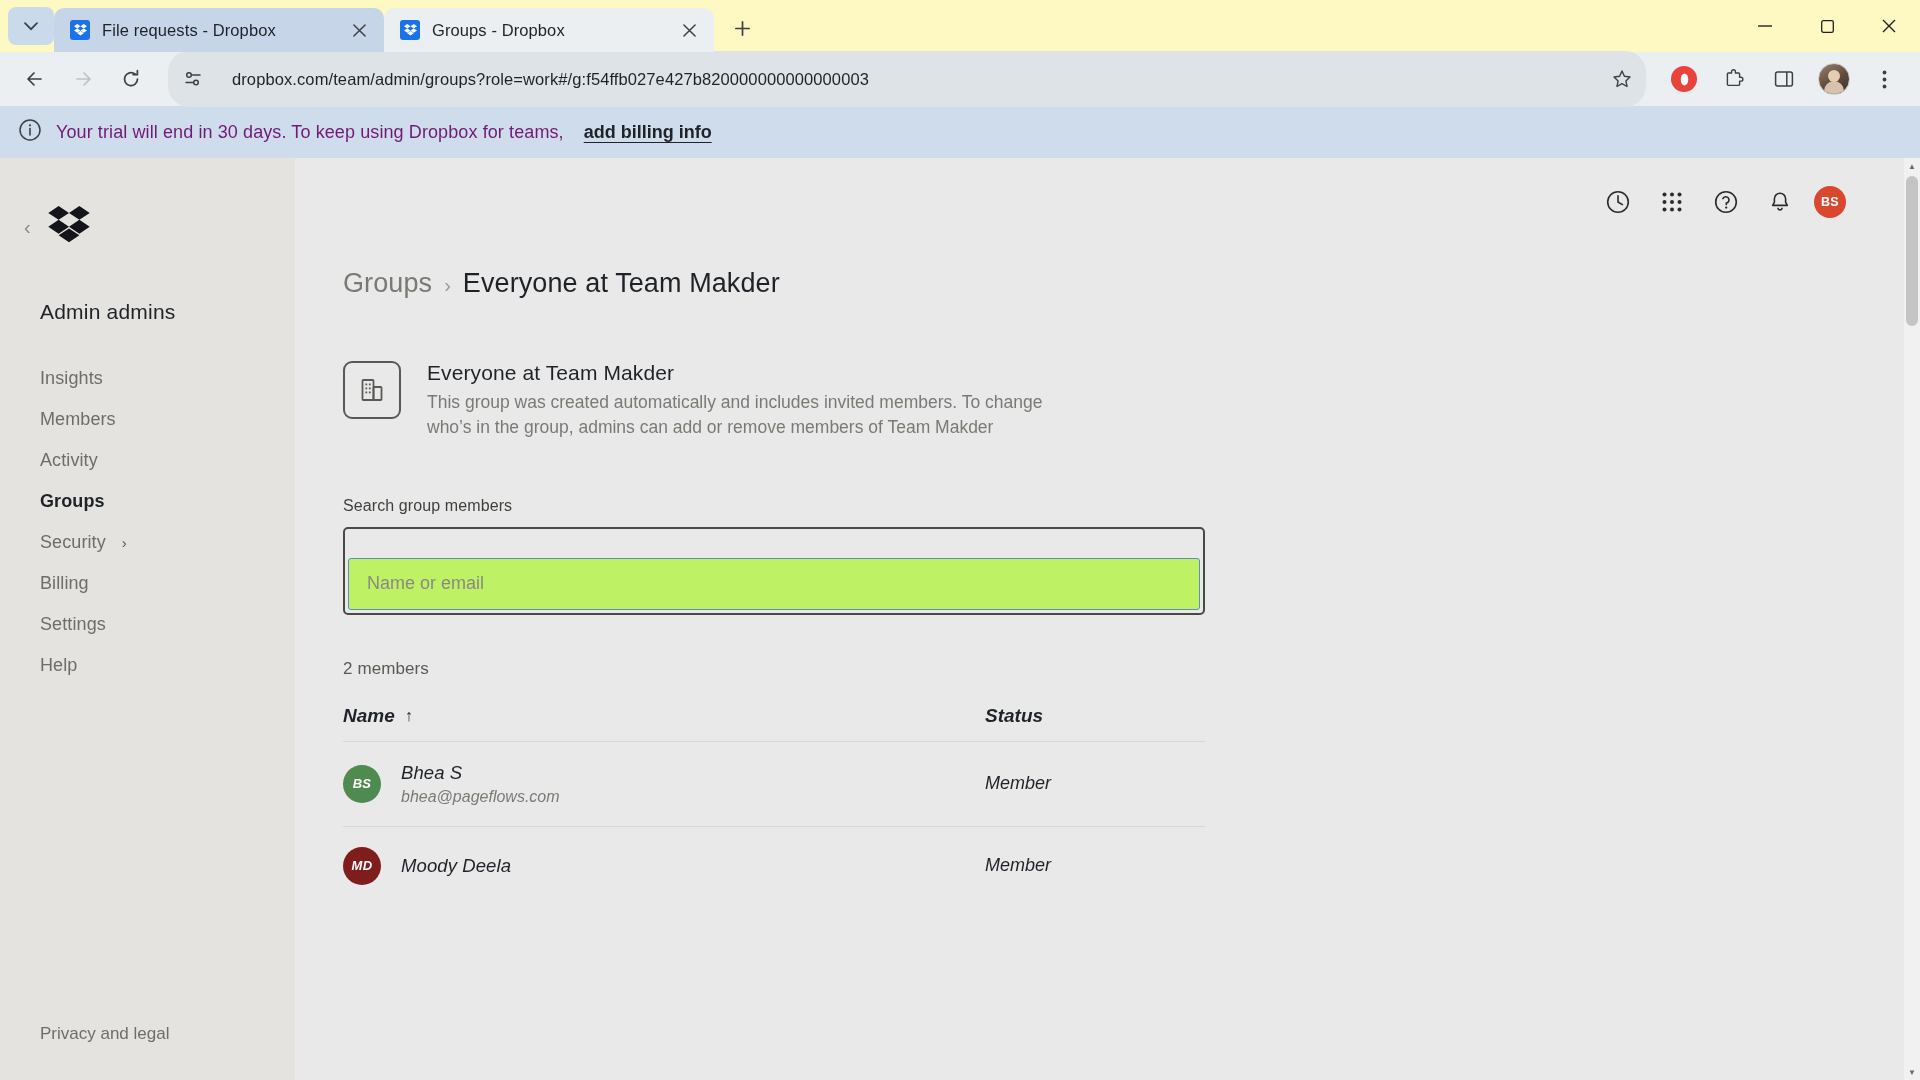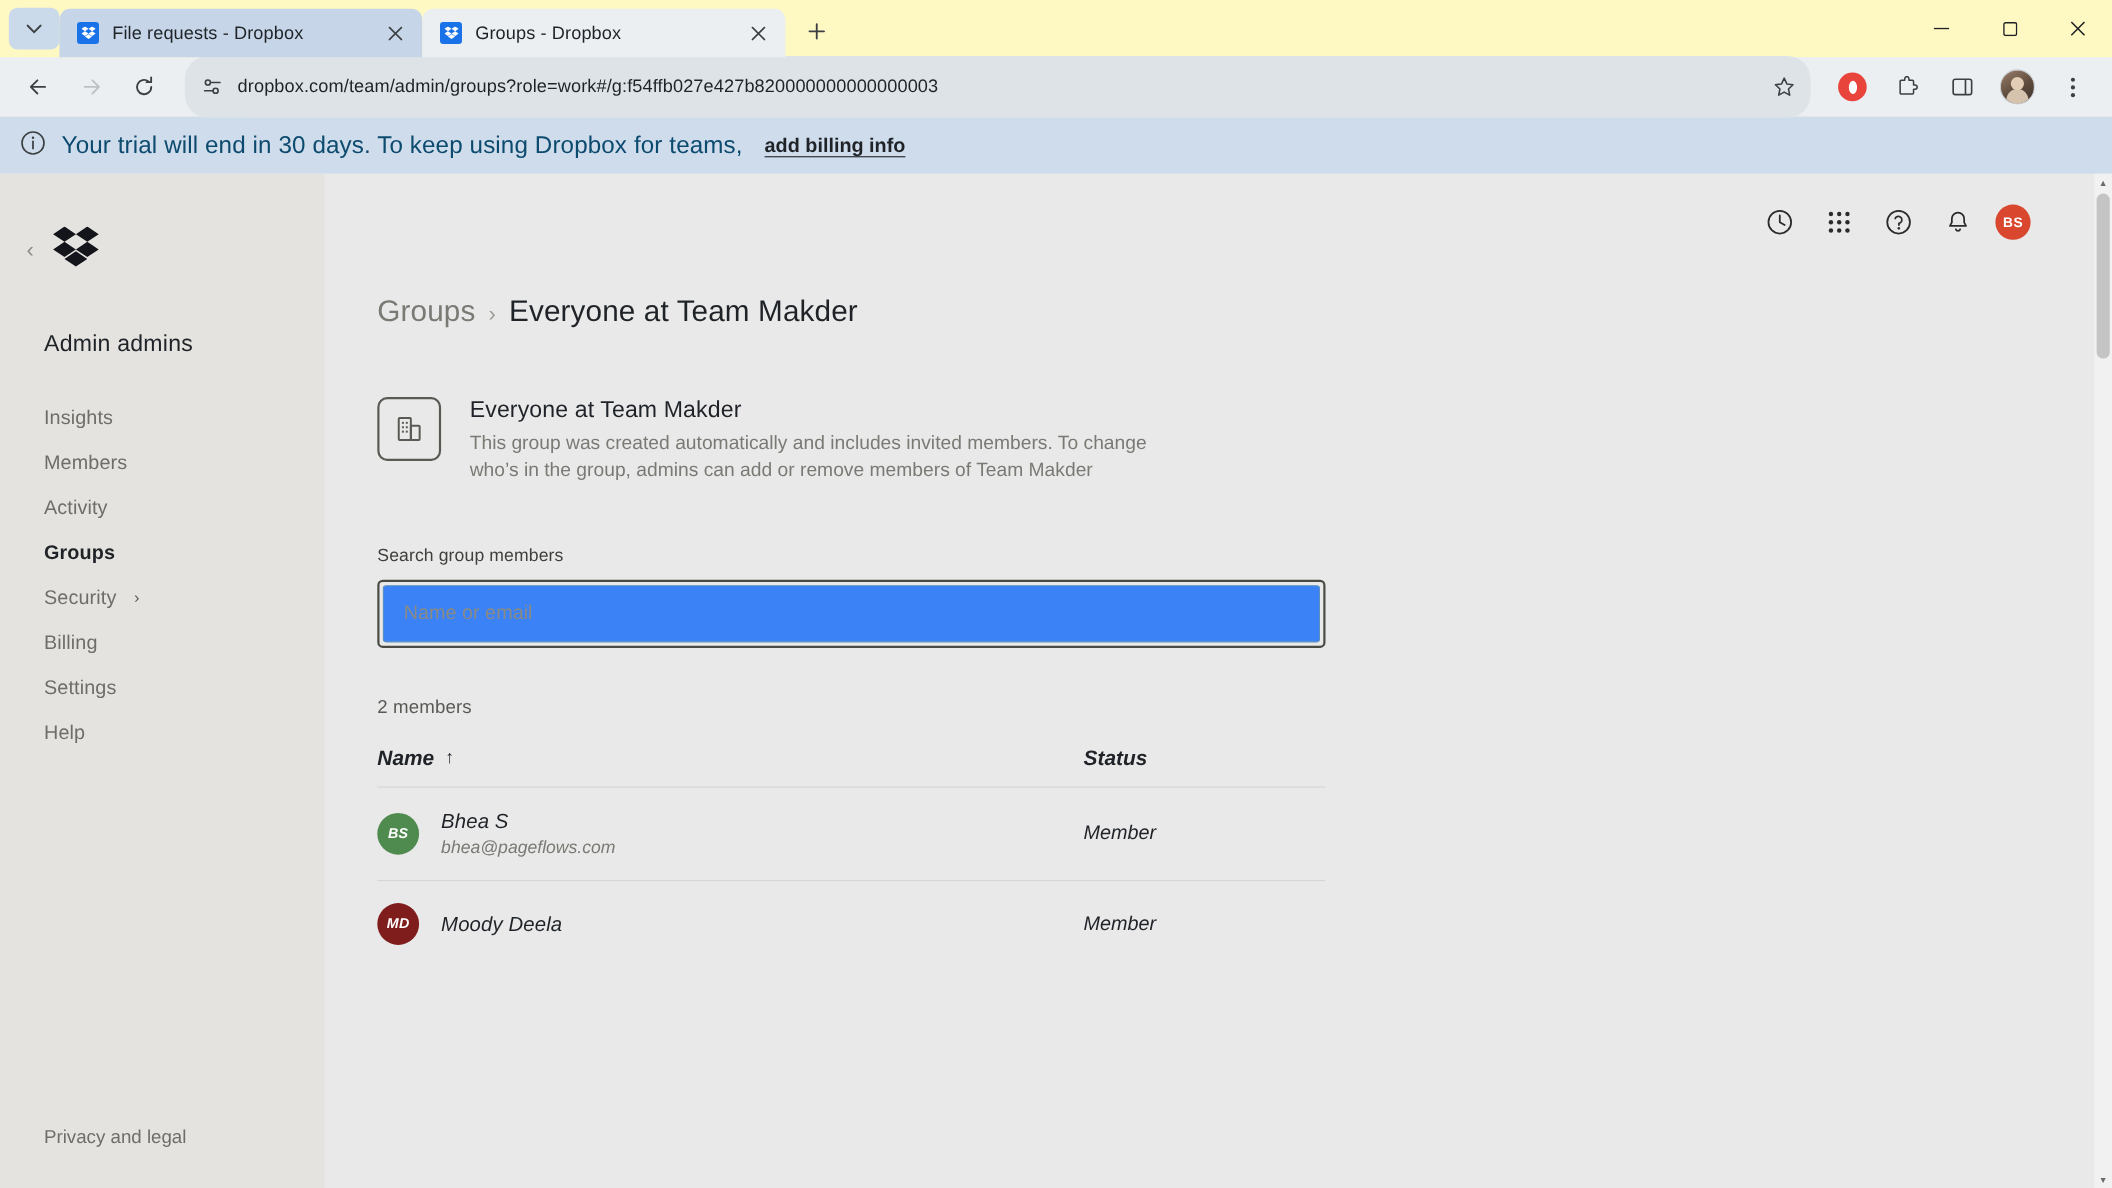--- a/index.html
+++ b/index.html
@@ -38,41 +38,41 @@
     display:flex; align-items:center; justify-content:center; cursor:pointer; color:#3c4043; }
   .win-controls { position:absolute; right:0; top:0; height:52px; display:flex; align-items:center; }
   .win-btn { width:62px; height:52px; display:flex; align-items:center; justify-content:center; cursor:pointer; color:#202124; }
 
   .toolbar { height:54px; background:#eceff2; display:flex; align-items:center; padding:0 14px; gap:6px; }
   .nav-btn { width:42px; height:42px; border-radius:50%; display:flex; align-items:center; justify-content:center;
     cursor:pointer; color:#3c4043; flex:none; }
   .nav-btn.disabled { color:#bdc1c6; }
   .omnibox {
     flex:1; height:56px; background:#dee3e8; border-radius:21px; display:flex;
-    align-items:center; padding:0 14px 0 16px; gap:14px; margin:0 10px; cursor:text;
+    align-items:center; padding:0 14px 0 16px; gap:30px; margin:0 10px; cursor:text;
   }
   .omnibox-url { flex:1; font-size:16.5px; color:#1f2328; white-space:nowrap; overflow:hidden; letter-spacing:.1px; }
   .omni-icon { flex:none; display:flex; align-items:center; justify-content:center; cursor:pointer; color:#3c4043; }
   .tb-icon { width:44px; height:44px; border-radius:50%; display:flex; align-items:center; justify-content:center;
     cursor:pointer; color:#3c4043; flex:none; }
   .profile-pic { width:32px; height:32px; border-radius:50%;
     background:linear-gradient(150deg,#9b7f6b 0%,#5d4a3c 55%,#3b2f27 100%);
     border:1px solid #c8ccd0; flex:none; cursor:pointer; position:relative; overflow:hidden; }
   .profile-pic::after { content:""; position:absolute; left:50%; top:56%; transform:translateX(-50%);
     width:20px; height:16px; border-radius:10px 10px 0 0; background:#d6c3ae; }
   .profile-pic::before { content:""; position:absolute; left:50%; top:20%; transform:translateX(-50%);
     width:12px; height:12px; border-radius:50%; background:#e3cdb6; z-index:2; }
   .opera-icon { width:26px; height:26px; border-radius:50%; background:#e8443c;
     display:flex; align-items:center; justify-content:center; }
 
   
   .trial-banner {
     height:52px; background:#cfdcec; display:flex; align-items:center; gap:14px; padding-left:18px;
   }
-  .trial-text { font-size:22px; color:#0c4a6e; letter-spacing:.1px; }
+  .trial-text { font-size:18px; color:#701a75; letter-spacing:.1px; }
   .trial-link { font-size:18px; color:#1f2328; font-weight:bold; text-decoration:underline;
     text-underline-offset:4px; cursor:pointer; margin-left:6px; }
 
   
   .page { display:flex; width:1920px; height:922px; background:#e9e9e9; position:relative; }
 
   .sidebar { width:295px; flex:none; background:#e4e3df; position:relative; padding-top:28px; }
   .sb-logo-row { display:flex; align-items:center; gap:8px; padding:20px 0 0 24px; }
   .sb-collapse { color:#8a8a85; font-size:20px; cursor:pointer; line-height:1; width:16px; }
   .sb-admin-title { font-size:21px; color:#1f2328; padding:52px 0 0 40px; letter-spacing:.2px; }
@@ -106,22 +106,22 @@
   .group-name { font-size:21px; color:#1f2328; letter-spacing:.1px; }
   .group-desc { font-size:17.5px; color:#7a7a75; line-height:1.45; margin-top:5px; max-width:660px; }
 
   .search-label { font-size:16px; color:#3f3f3b; margin-top:56px; letter-spacing:.1px; }
   .search-wrap {
     margin-top:12px; width:862px; border:2px solid #4a4a45; border-radius:5px;
     padding:3px; background:#e9e9e9;
   }
   .search-input {
     width:100%; height:52px; border:1.5px solid #5a8fc0; border-radius:3px;
-    background:#3b82f6; padding:0 18px; font-size:18px; color:#1f2328;
-    font-family:"Liberation Sans", sans-serif; outline:none;
+    background:#bef264; padding:0 18px; font-size:18px; color:#1f2328;
+    font-family:"Liberation Sans", sans-serif; outline:none;margin-top:26px;
   }
   .search-input::placeholder { color:#8a8a85; }
 
   .member-count { font-size:17px; color:#5a5a55; margin-top:44px; letter-spacing:.1px; }
 
   .table { width:862px; margin-top:26px;font-style:italic; }
   .thead { display:flex; align-items:center; padding-bottom:14px; }
   .th-name { flex:1; font-size:19px; color:#1f2328; font-weight:bold; display:flex; align-items:center; gap:10px; cursor:pointer; }
   .th-sort { font-size:16px; color:#1f2328; }
   .th-status { width:220px; font-size:19px; color:#1f2328; font-weight:bold; }

